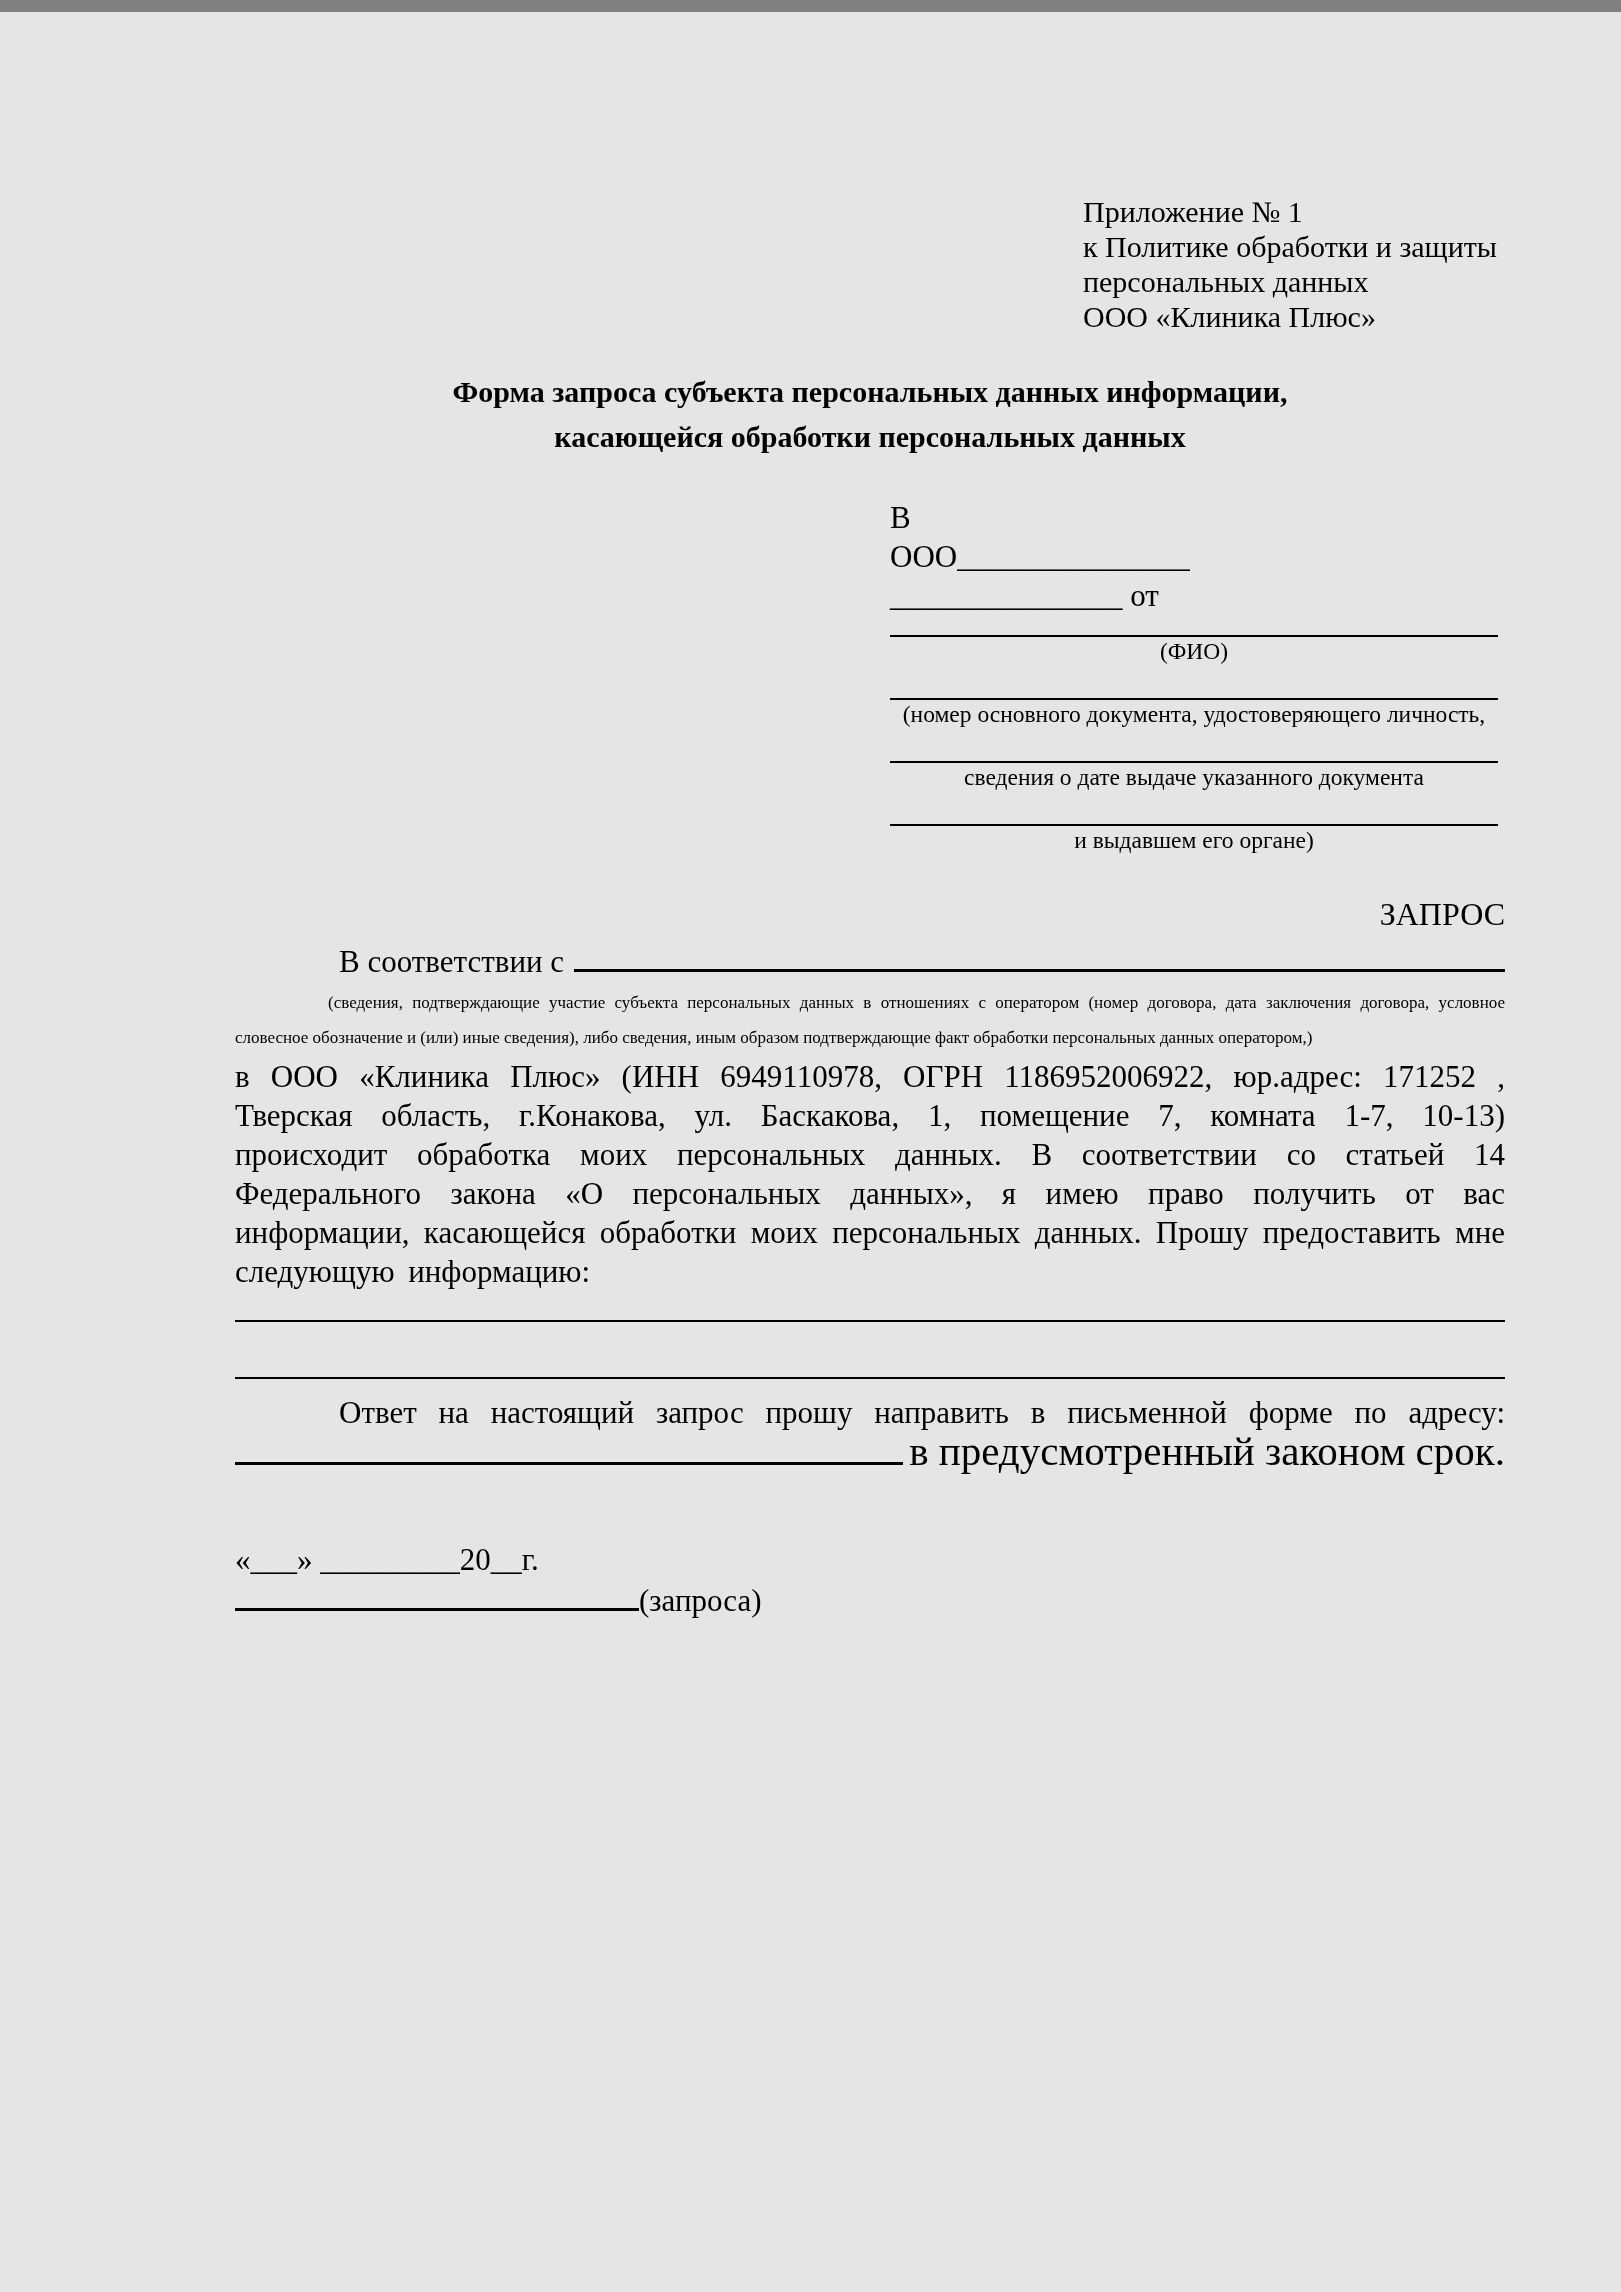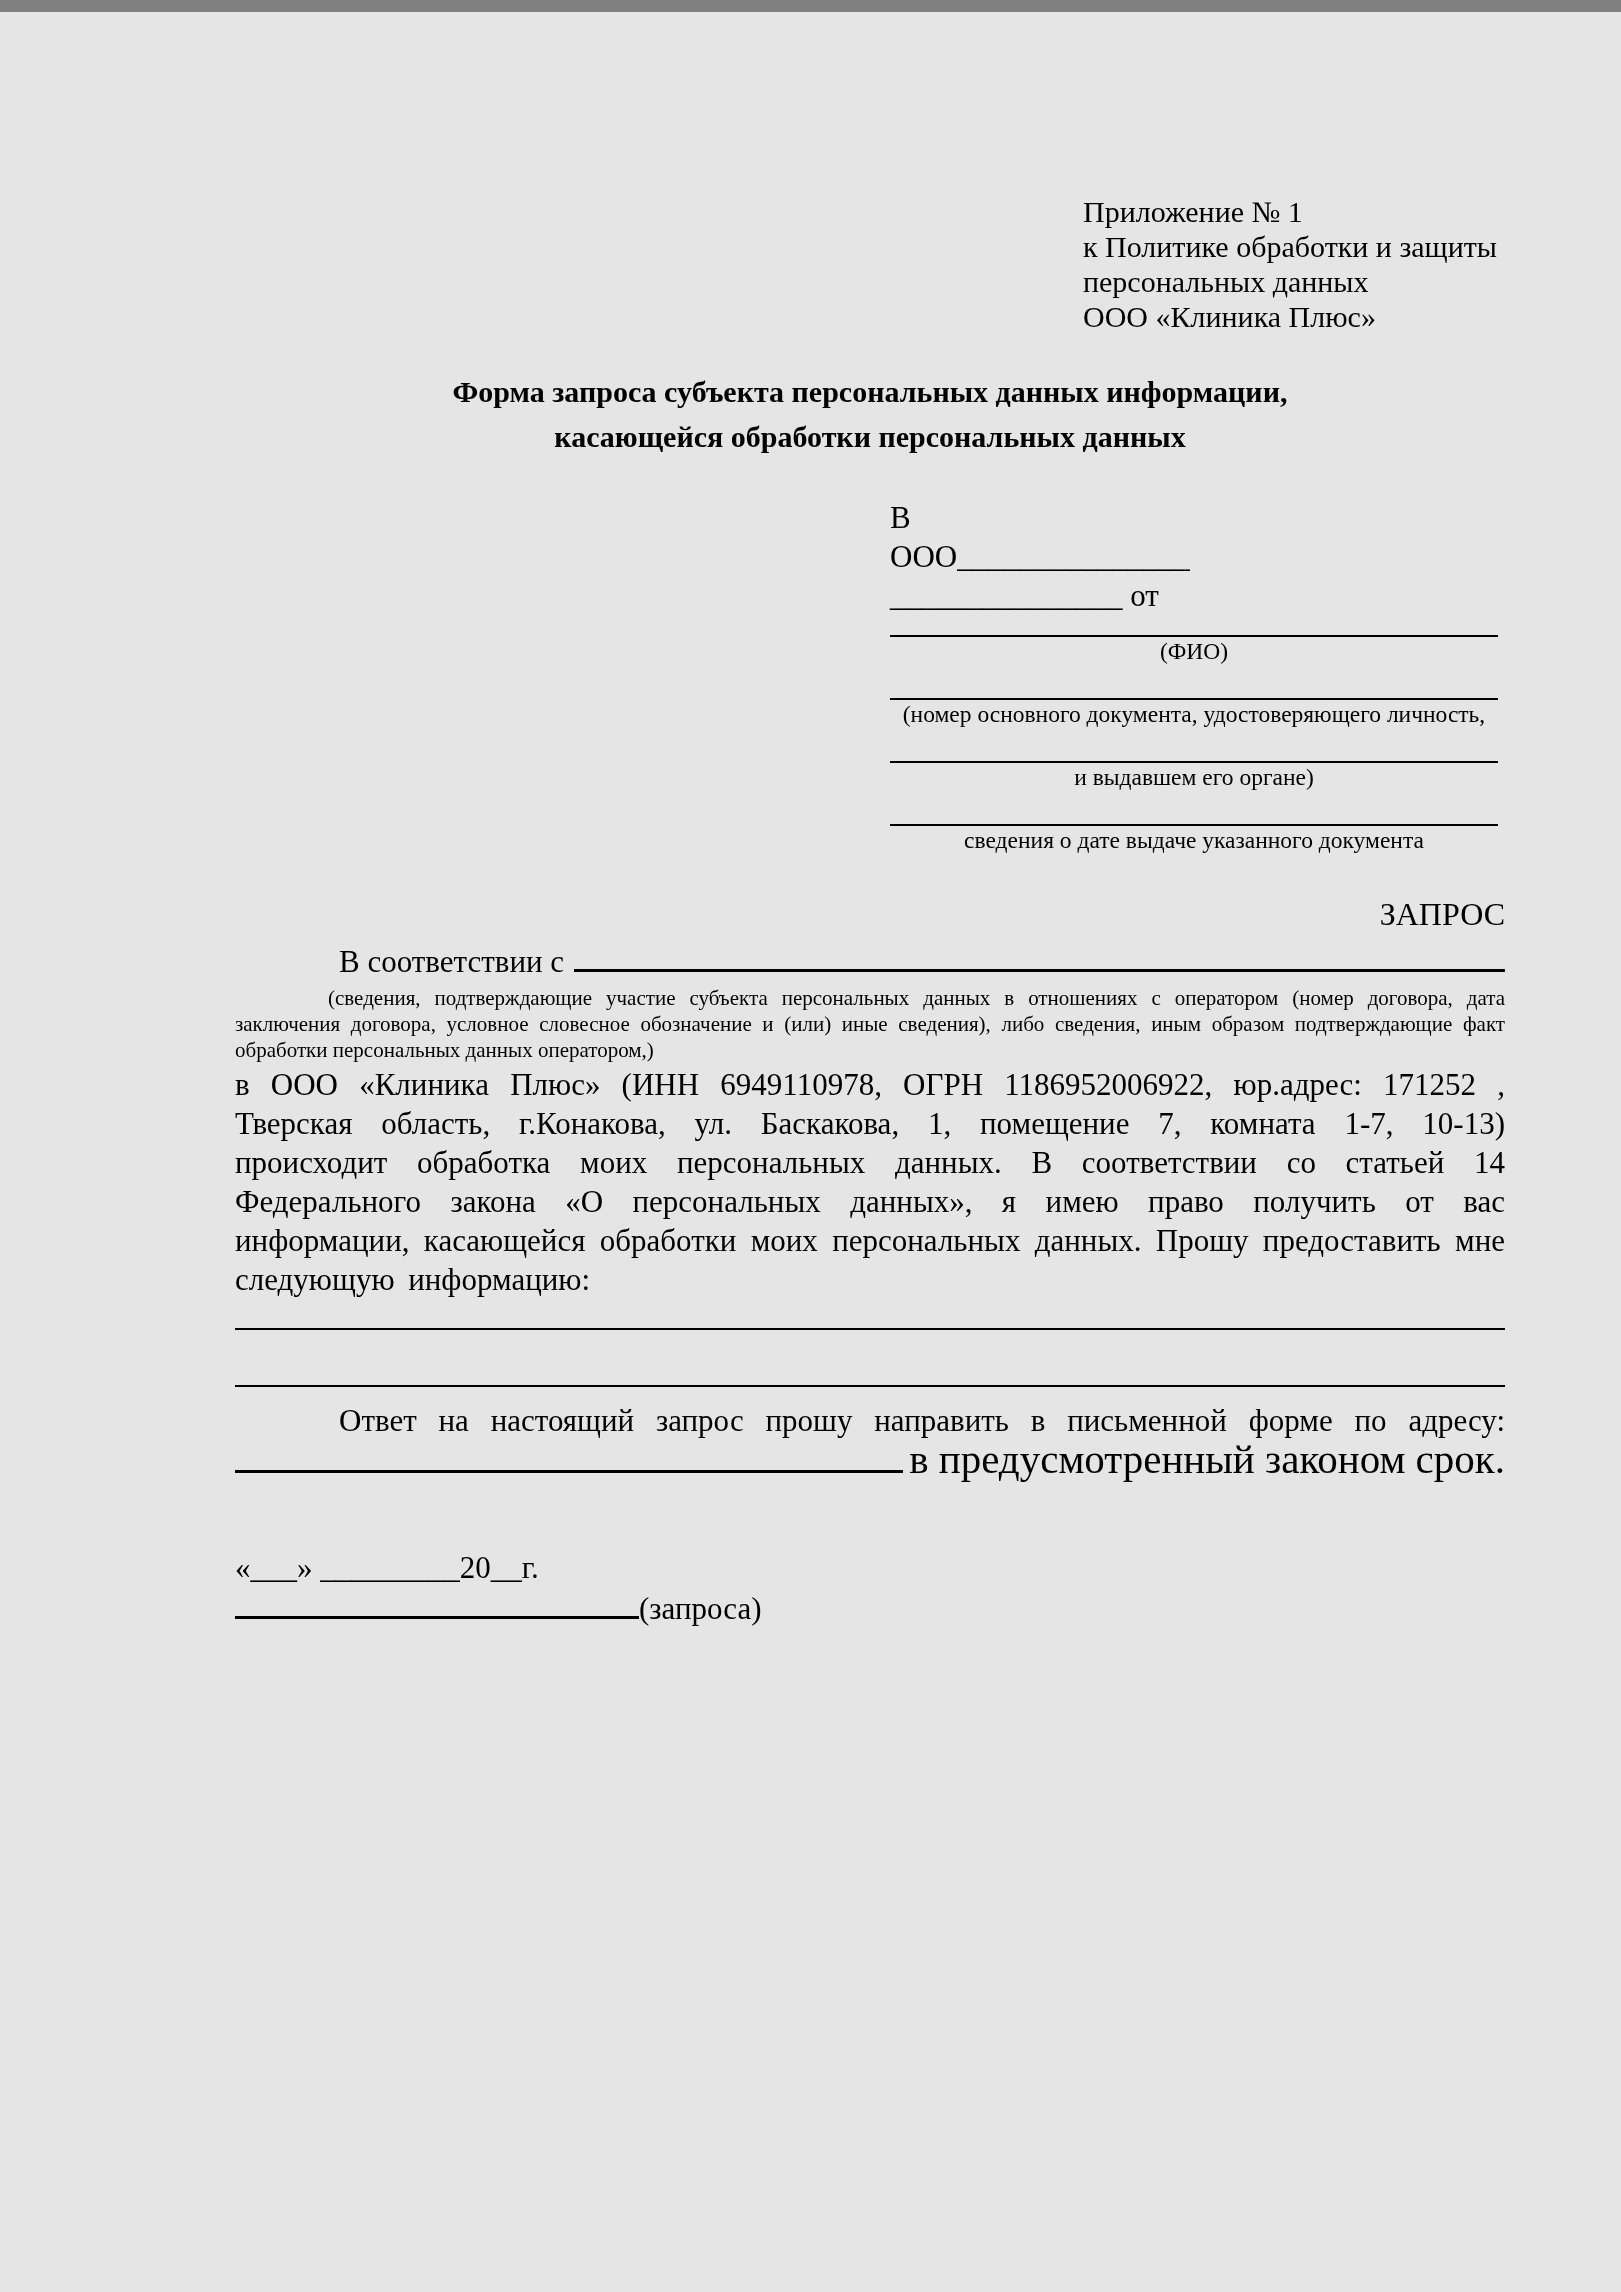--- a/index.html
+++ b/index.html
@@ -70,22 +70,22 @@
     line-height:43px;
     padding-left:104px;
   }
   .lead-row .lead-text { white-space:nowrap; padding-right:9.8px; }
   .lead-fill {
     flex:1;
     border-bottom:3.9px solid #000;
     height:33px;
   }
   .small-print {
-    font-size:21px;
-    line-height:26px;
+    font-size:17px;
+    line-height:35px;
     text-align:justify;
     text-indent:93px;
     margin-top:2px;
   }
   .body-par {
     font-size:31px;
     line-height:39px;
     text-align:justify;
     word-spacing:5.9px;
     margin-top:2px;
@@ -170,26 +170,26 @@
         <div class="fill-caption">(ФИО)</div>
       </div>
 
       <div class="fill-pair">
         <div class="rule mt33"></div>
         <div class="fill-caption">(номер основного документа, удостоверяющего личность,</div>
       </div>
 
       <div class="fill-pair">
         <div class="rule mt33"></div>
+        <div class="fill-caption">сведения о дате выдаче указанного документа</div>
+      </div>
+
+      <div class="fill-pair">
+        <div class="rule mt33"></div>
         <div class="fill-caption">и выдавшем его органе)</div>
-      </div>
-
-      <div class="fill-pair">
-        <div class="rule mt33"></div>
-        <div class="fill-caption">сведения о дате выдаче указанного документа</div>
       </div>
     </div>
 
     <div class="request-heading">ЗАПРОС</div>
 
     <div class="lead-row">
       <span class="lead-text">В соответствии с</span>
       <span class="lead-fill"></span>
     </div>
 

